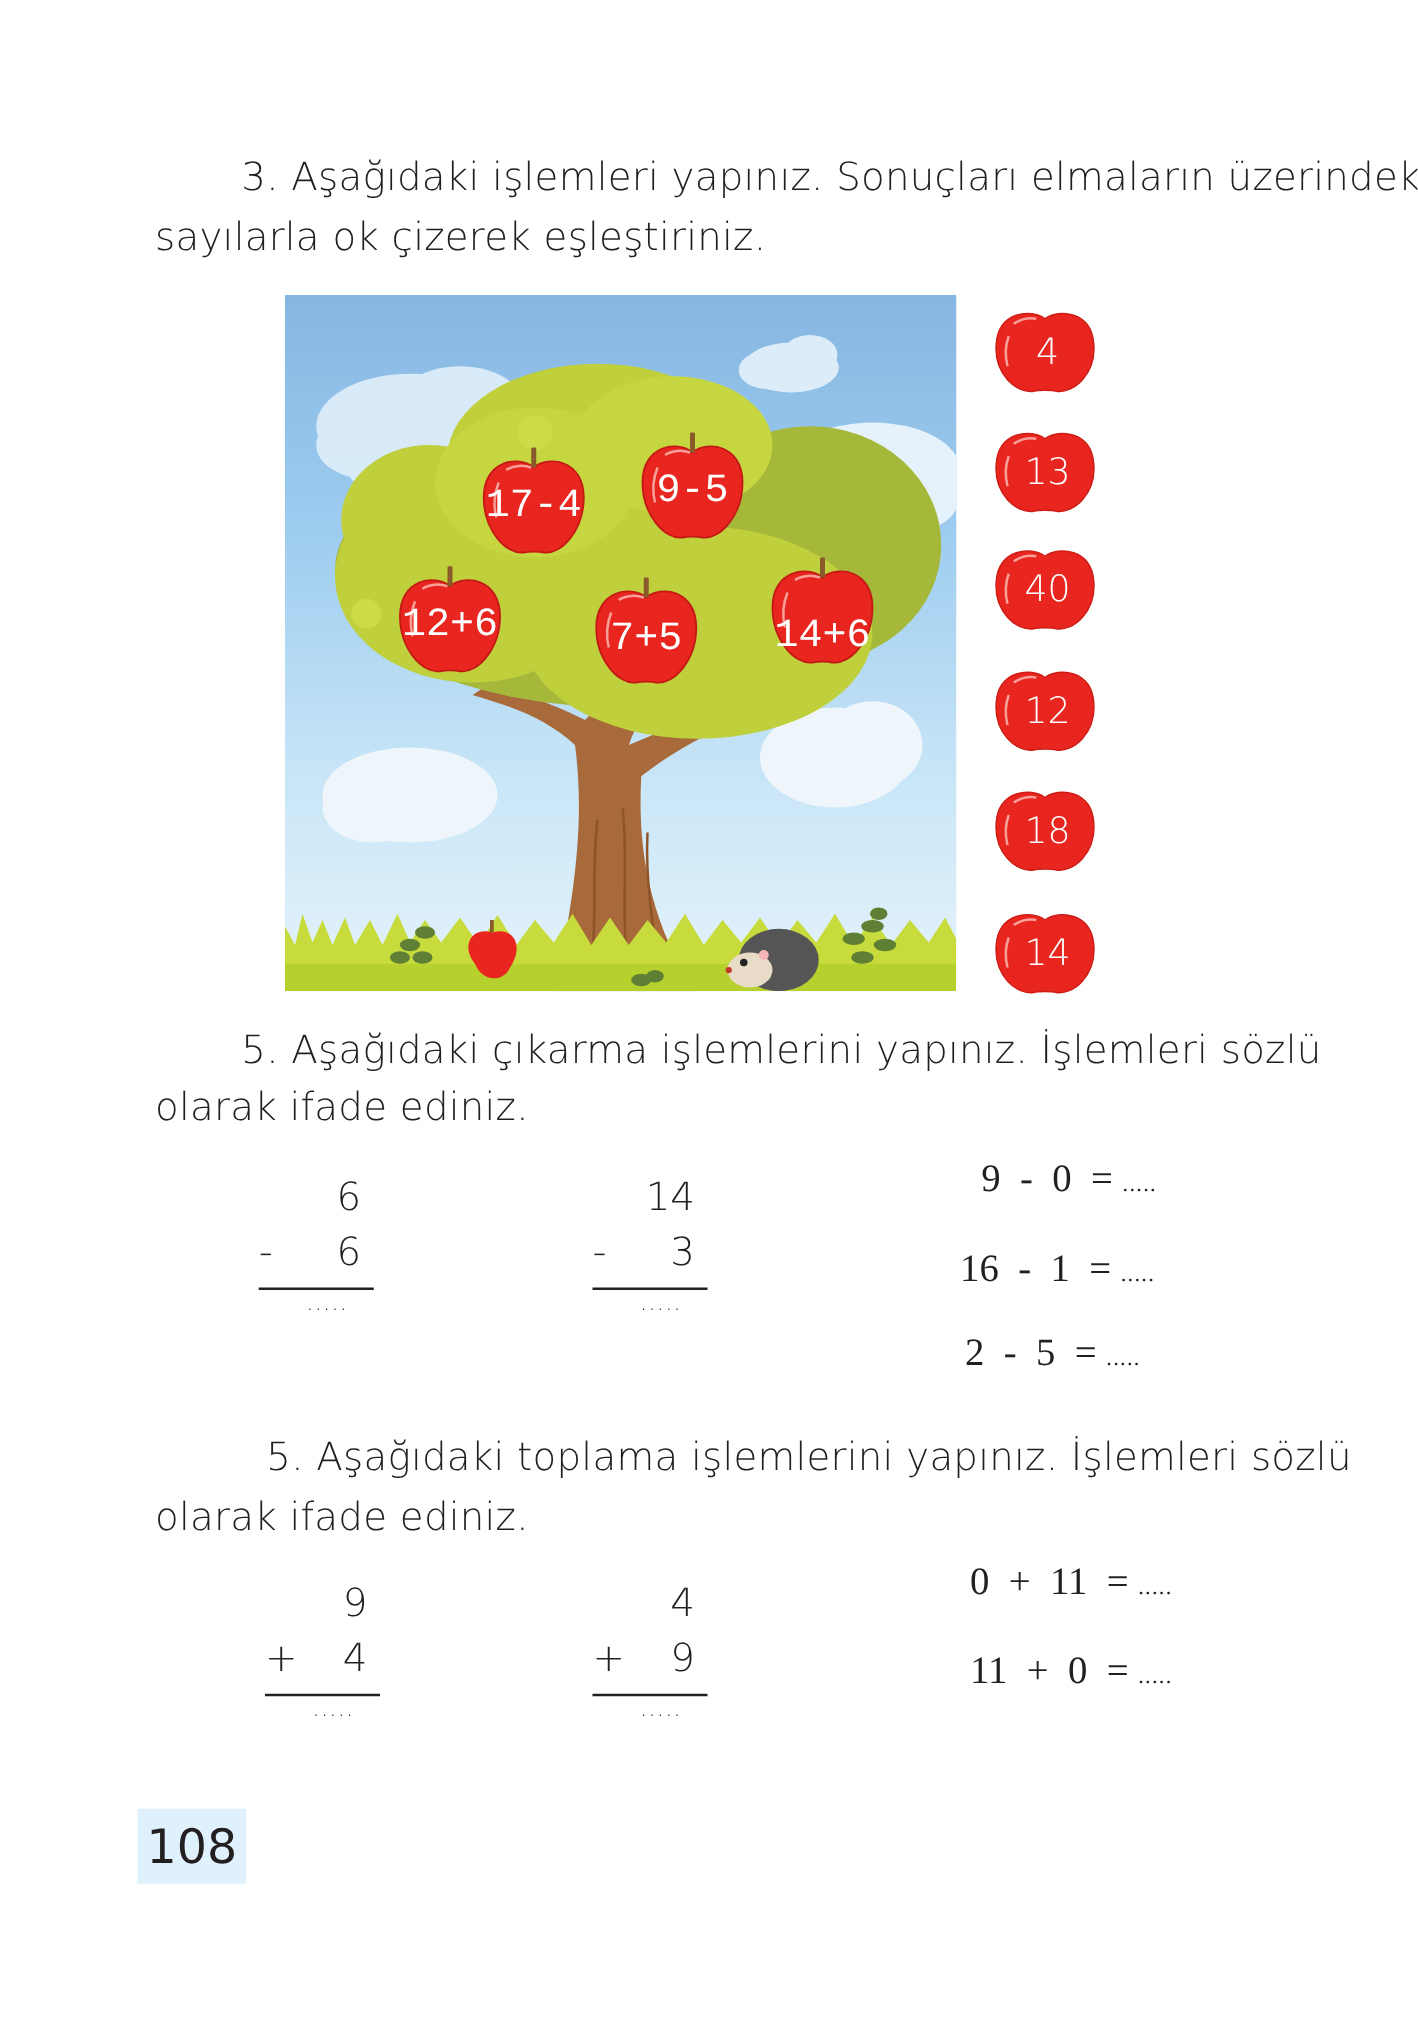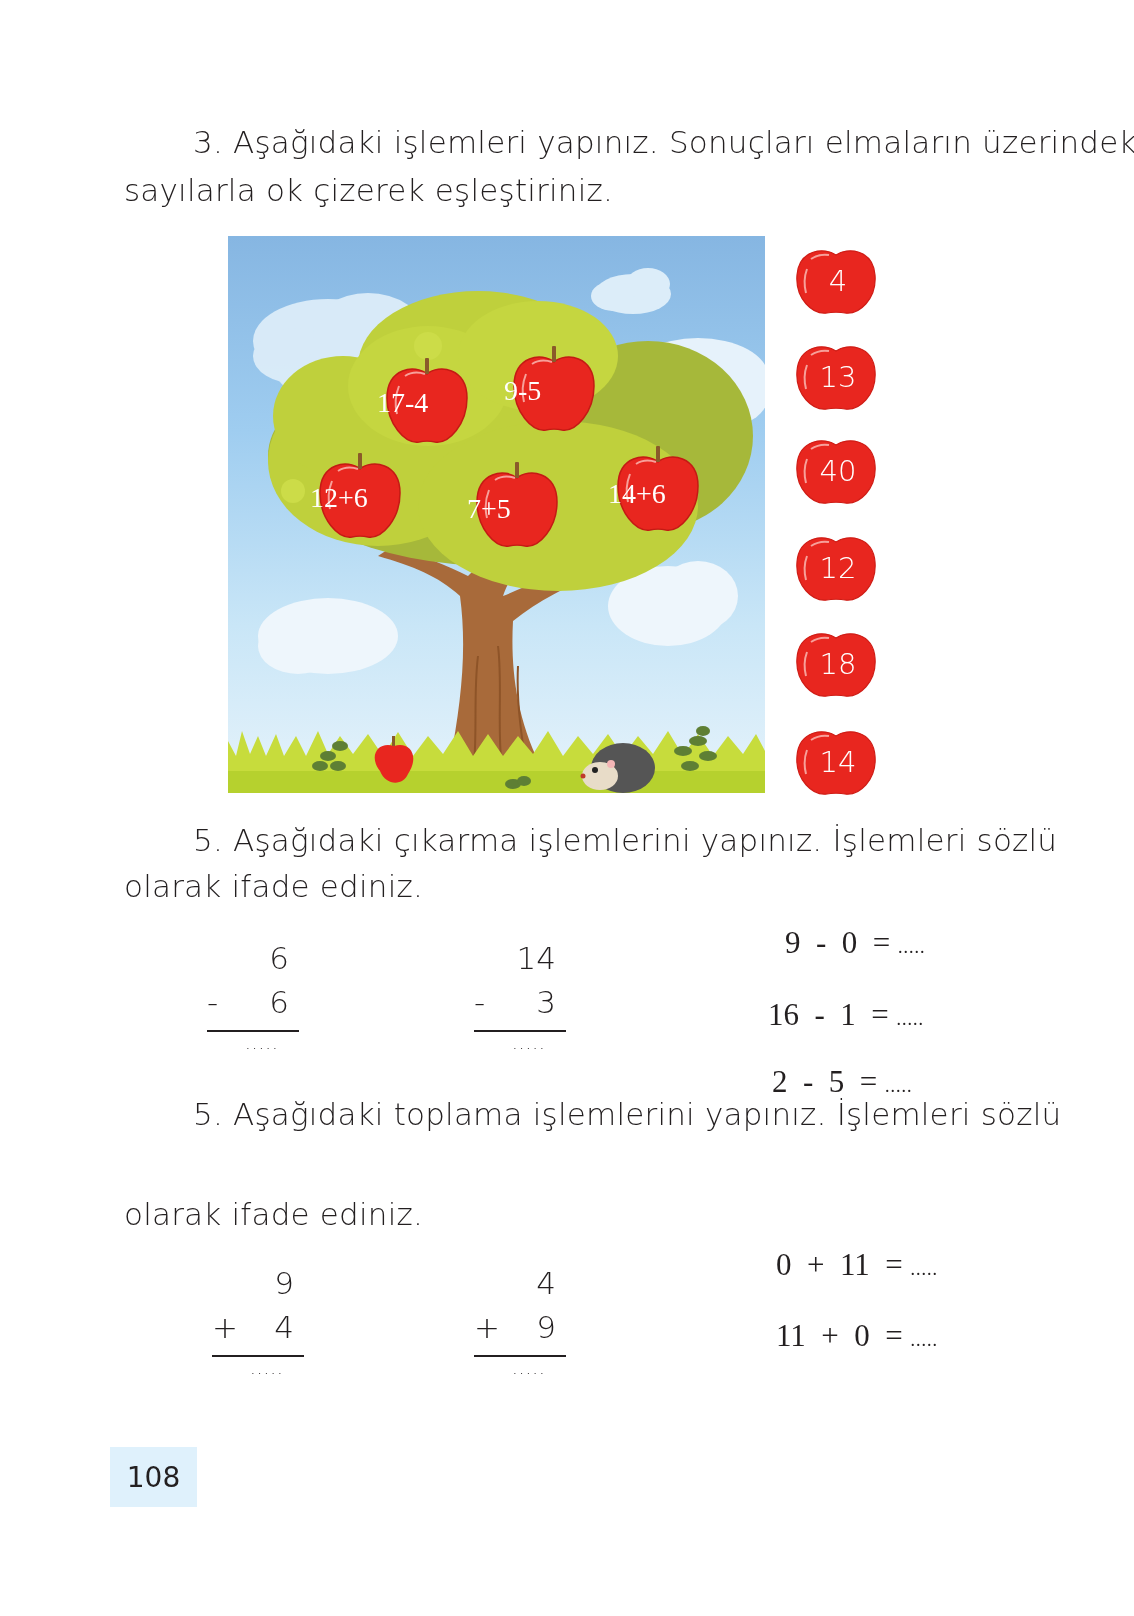--- a/index.html
+++ b/index.html
@@ -14,23 +14,23 @@
 
   
   .scene {
     position: absolute; left: 228px; top: 236px; width: 537px; height: 557px;
     overflow: hidden;
     background: linear-gradient(180deg, #86b6e2 0%, #9fcdf0 35%, #c9e6f7 70%, #e6f3fb 100%);
   }
   .scene svg { position: absolute; left: 0; top: 0; }
 
   .apple-label {
-    position: absolute; color: #ffffff; font-size: 28px; font-weight: 300;
-    text-align: left; width: 100px; margin-left: -50px; line-height: 1;
-    font-family: Liberation Serif, serif;
+    position: absolute; color: #ffffff; font-size: 32px; font-weight: 300;
+    text-align: center; width: 100px; margin-left: -50px; line-height: 1;
+    font-family: Liberation Mono, monospace;
   }
 
   
   .answer-apple { position: absolute; left: 795px; width: 82px; height: 70px; }
   .answer-apple svg { position: absolute; left: 0; top: 0; }
   .answer-apple .num {
     position: absolute; left: 0; top: 0; width: 82px; height: 68px;
     display: flex; align-items: center; justify-content: center;
     color: #fff; font-size: 29px; font-weight: 300; padding-left: 4px; box-sizing: border-box;
   }
@@ -41,21 +41,21 @@
   .col-op .sign { position: absolute; left: 0; top: 44px; }
   .col-op .bottom { position: absolute; right: 18px; top: 44px; }
   .col-op .rule { position: absolute; left: 0; top: 90px; width: 92px; height: 2px; background: #231f20; }
   .col-op .dots { position: absolute; left: 38px; top: 92px; font-size: 18px; letter-spacing: 1px; }
 
   .row-op { position: absolute; font-size: 31px; font-weight: 300; white-space: pre; font-family: Liberation Serif, serif; }
   .row-op .blank { font-size: 18px; letter-spacing: 1px; }
 
   .page-num {
     position: absolute; left: 110px; top: 1447px; width: 87px; height: 60px;
-    background: #dff1fc; font-size: 28px; color: #231f20;
+    background: #dff1fc; font-size: 38px; color: #231f20;
     display: flex; align-items: center; justify-content: center;
   }
 </style>
 </head>
 <body>
 
 <div class="q-line first txt" style="top:124px;">3. Aşağıdaki işlemleri yapınız. Sonuçları elmaların üzerindeki</div>
 <div class="q-line second txt" style="top:172px;text-align:center;">sayılarla ok çizerek eşleştiriniz.</div>
 
 <div class="scene">
@@ -143,21 +143,21 @@
     <use href="#apple-shape" transform="translate(326,156)"></use>
     <use href="#apple-shape" transform="translate(132,263)"></use>
     <use href="#apple-shape" transform="translate(289,272)"></use>
     <use href="#apple-shape" transform="translate(430,256)"></use>
   </svg>
 
   <div class="apple-label" style="left:199px; top:153px;">17-4</div>
   <div class="apple-label" style="left:326px; top:141px;">9-5</div>
   <div class="apple-label" style="left:132px; top:248px;">12+6</div>
   <div class="apple-label" style="left:289px; top:259px;">7+5</div>
-  <div class="apple-label" style="left:430px; top:244px;">14+6</div>
+  <div class="apple-label" style="left:430px; top:257px;">14+6</div>
 </div>
 
 <svg width="0" height="0" style="position:absolute">
   <defs>
     <g id="answer-apple-shape">
       <path d="M41 8 C30 0 4 2 2 28 C0 52 18 68 32 66 C36 65 46 65 50 66 C64 68 82 52 80 28 C78 2 52 0 41 8 Z" fill="#e8261f" stroke="#cf1d16" stroke-width="1.2"></path>
       <path d="M12 22 C9 30 9 38 11 46" stroke="#f7a09a" stroke-width="2" fill="none"></path>
       <path d="M16 12 C22 8 28 7 34 8" stroke="#f7a09a" stroke-width="2" fill="none"></path>
     </g>
   </defs>
@@ -215,21 +215,21 @@
   <span class="sign">-</span>
   <span class="bottom">3</span>
   <div class="rule"></div>
   <span class="dots">.....</span>
 </div>
 
 <div class="row-op" style="left:785px; top:925px;"><span>9  -  0  =</span> <span class="blank">.....</span></div>
 <div class="row-op" style="left:768px; top:997px;"><span>16  -  1  =</span> <span class="blank">.....</span></div>
 <div class="row-op" style="left:772px; top:1064px;"><span>2  -  5  =</span> <span class="blank">.....</span></div>
 
-<div class="q-line first txt" style="top:1096px;">5. Aşağıdaki toplama işlemlerini yapınız. İşlemleri sözlü</div>
+<div class="q-line first txt" style="top:1148px;margin-left:20px;">5. Aşağıdaki toplama işlemlerini yapınız. İşlemleri sözlü</div>
 <div class="q-line second txt" style="top:1196px;">olarak ifade ediniz.</div>
 
 <div class="col-op" style="left:212px; top:1265px;">
   <span class="top">9</span>
   <span class="sign">+</span>
   <span class="bottom">4</span>
   <div class="rule"></div>
   <span class="dots">.....</span>
 </div>
 <div class="col-op" style="left:474px; top:1265px;">

